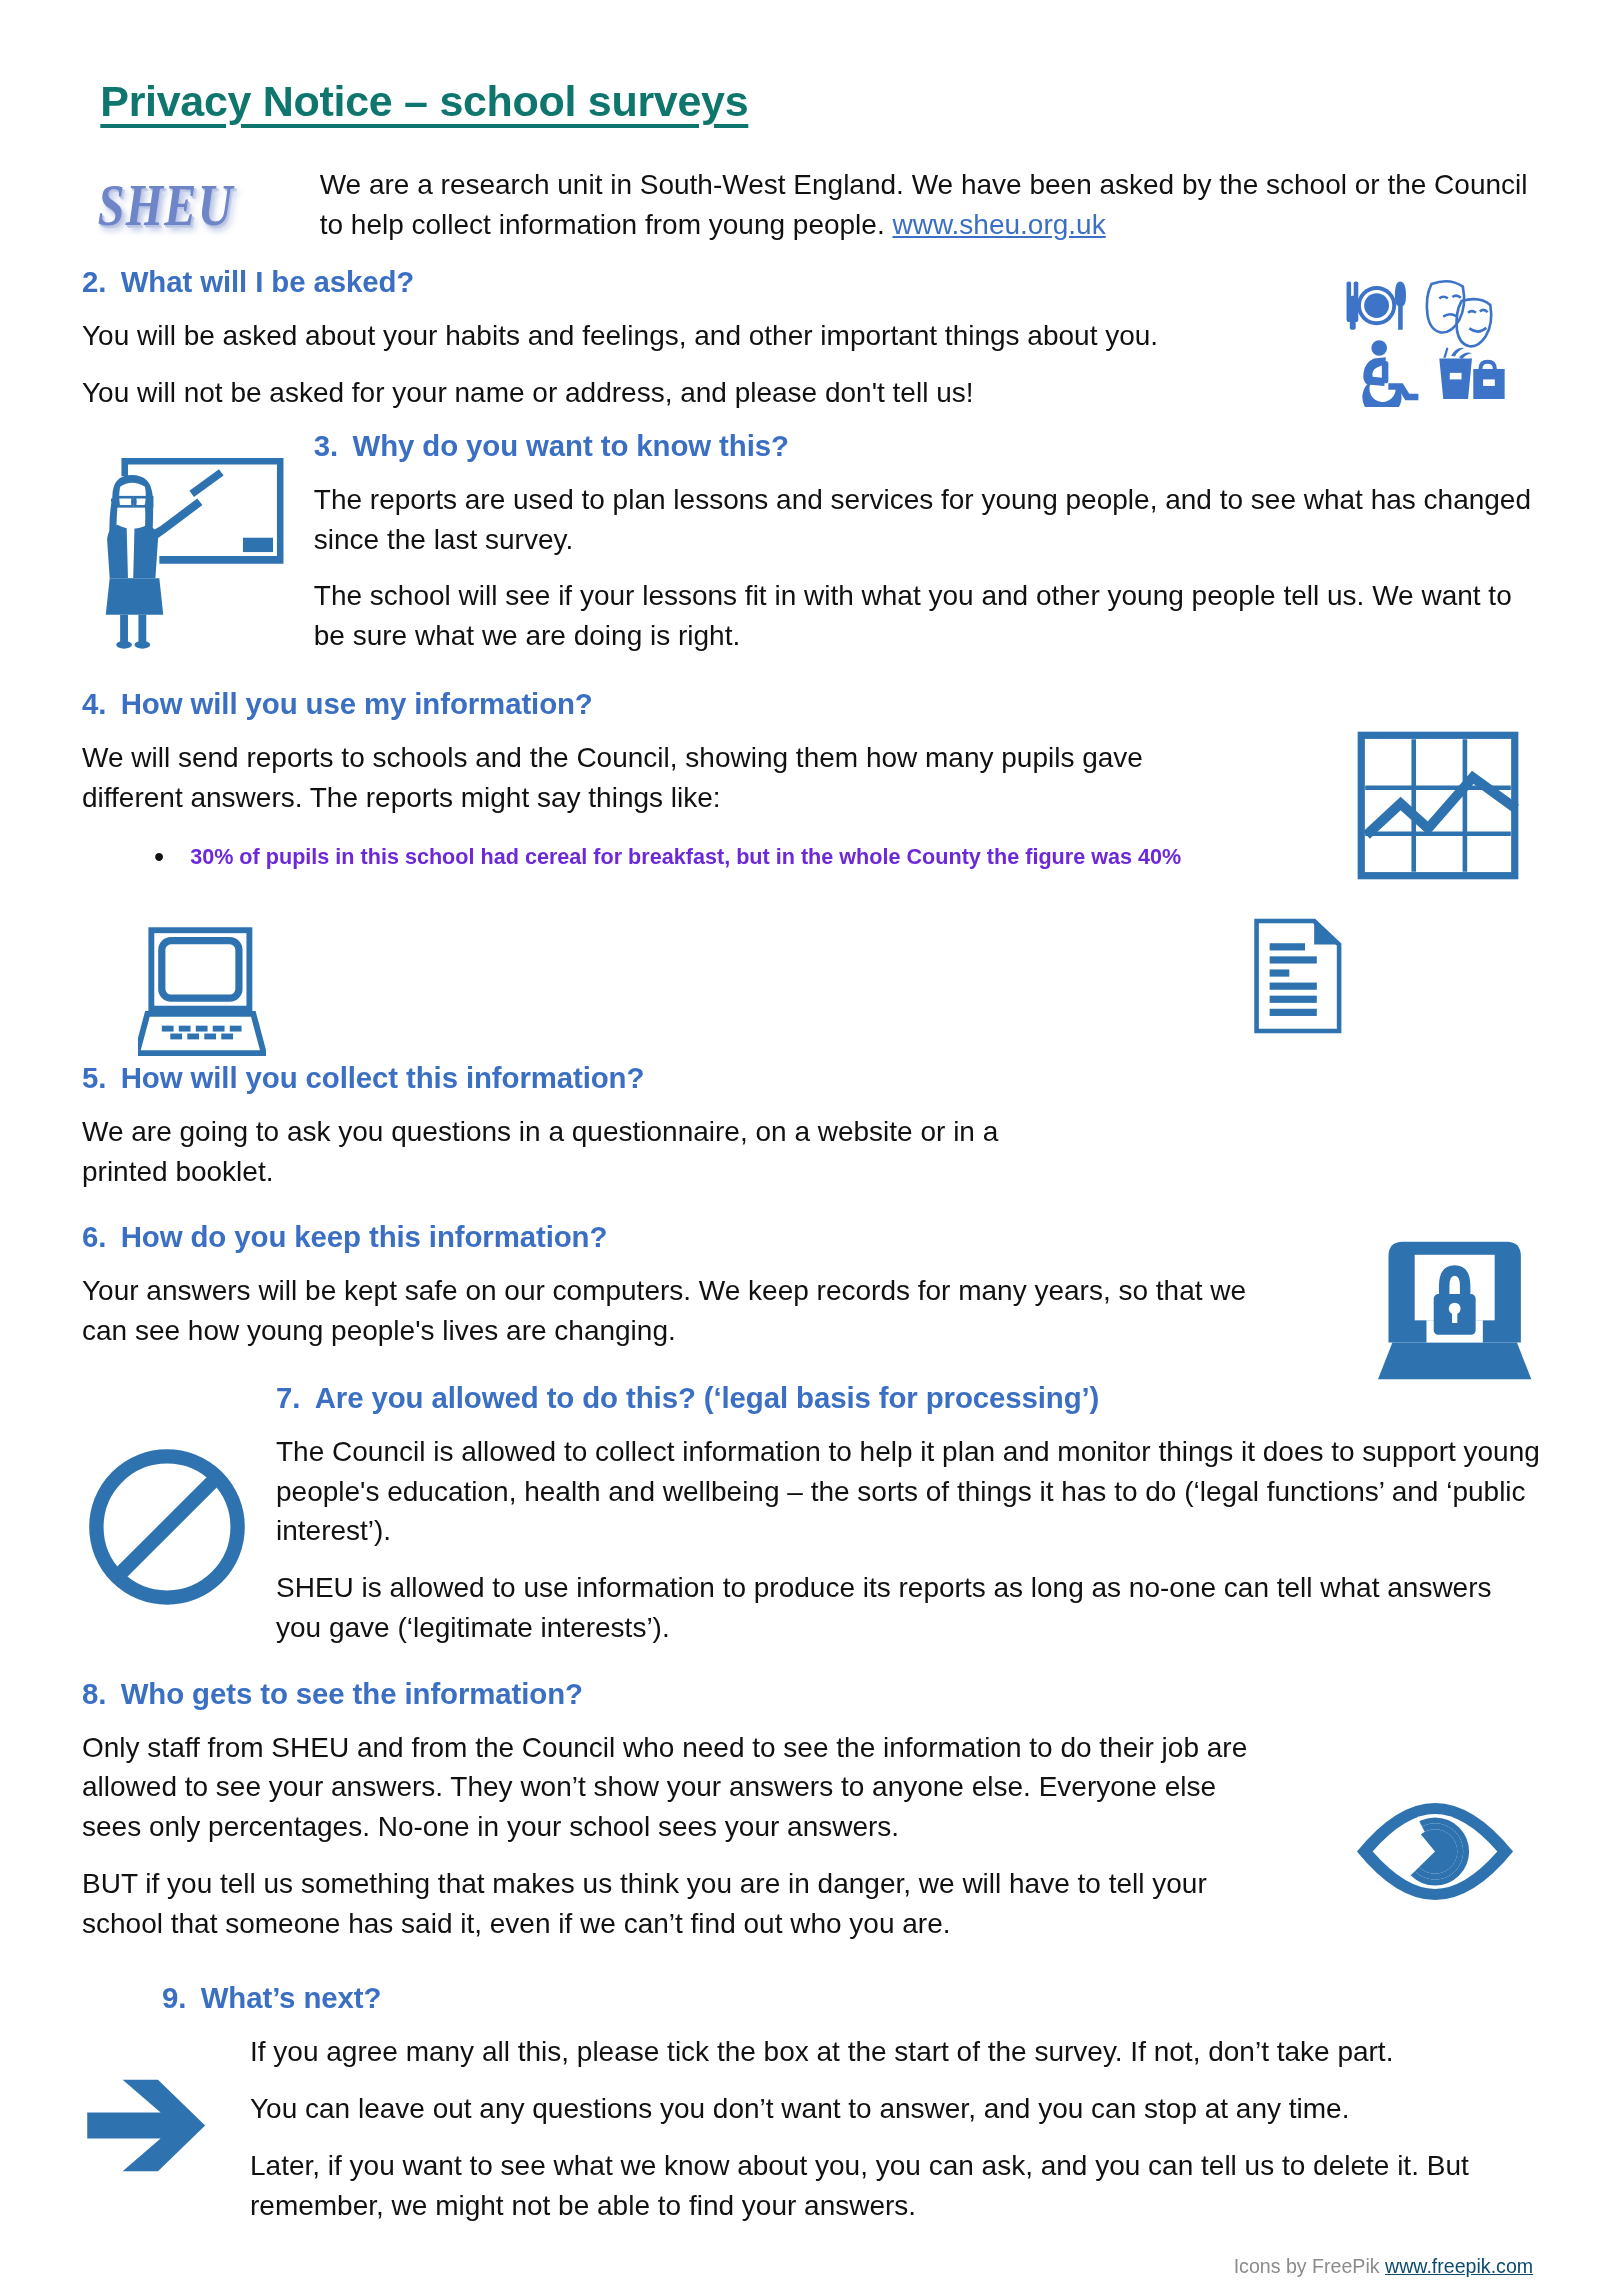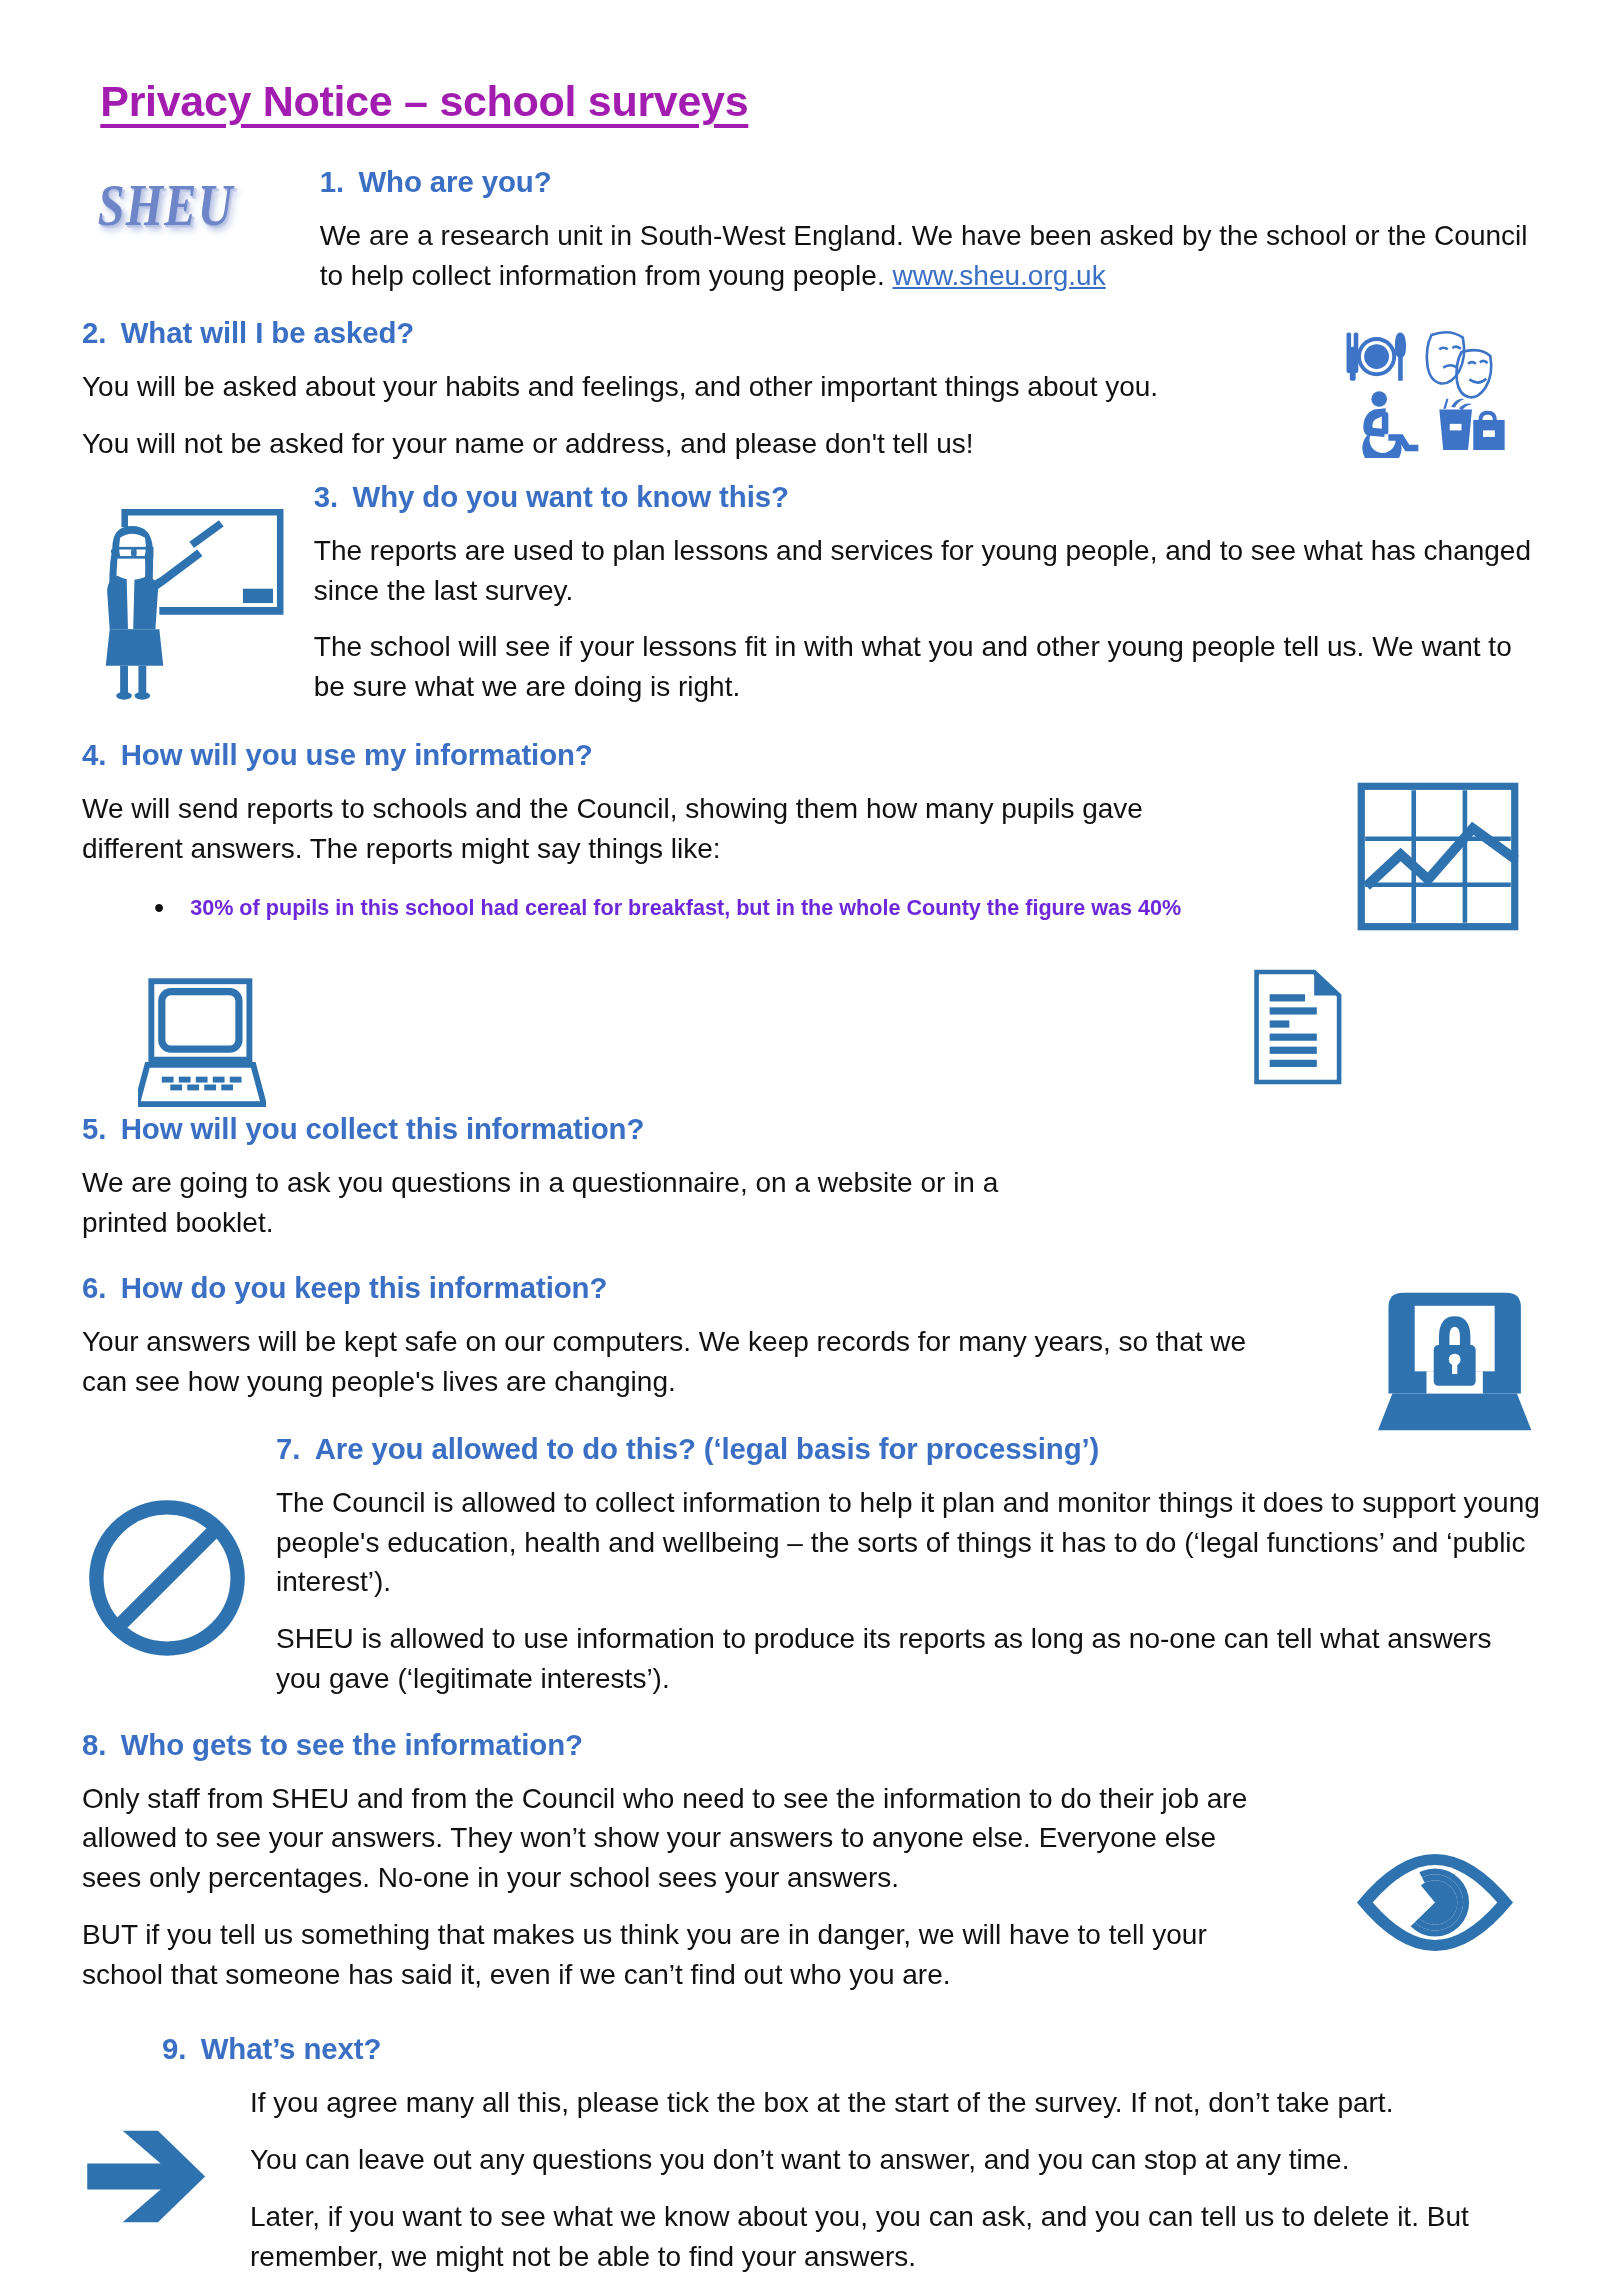--- a/index.html
+++ b/index.html
@@ -23,21 +23,21 @@
     position: relative;
     margin: 0 auto;
     width: 1459px;
     padding-top: 77px;
   }
 
   
   .doc-title {
     font-size: 43px;
     font-weight: bold;
-    color: #a21caf;
+    color: #0f766e;
     text-decoration: underline;
     text-underline-offset: 7.9px;
     letter-spacing: -0.3px;
     margin: 0 0 35px 18.3px;
   }
 
   
   .sec-head {
     font-size: 29.4px;
     font-weight: bold;
@@ -153,23 +153,20 @@
 <div class="page">
 <div class="inner">
 
   <h1 class="doc-title">Privacy Notice – school surveys</h1>
 
   <div class="row s1">
     <div class="icon-col">
       <span class="sheu-logo">SHEU</span>
     </div>
     <div class="text-col">
-      <div class="sec-head">
-        <span class="num">1.</span><span>Who are you?</span>
-      </div>
       <p class="body"><span>We are a research unit in South-West England.  We have been asked by the school or the Council to help collect information from young people. </span><a class="link" href="#">www.sheu.org.uk</a></p>
     </div>
   </div>
 
   <div class="s2">
     <div class="s2-icons">
       <svg width="196" height="131" viewBox="0 0 300 200">
 
         <g fill="#3D74C7">
           <rect x="10" y="8" width="7" height="62" rx="3"></rect>

